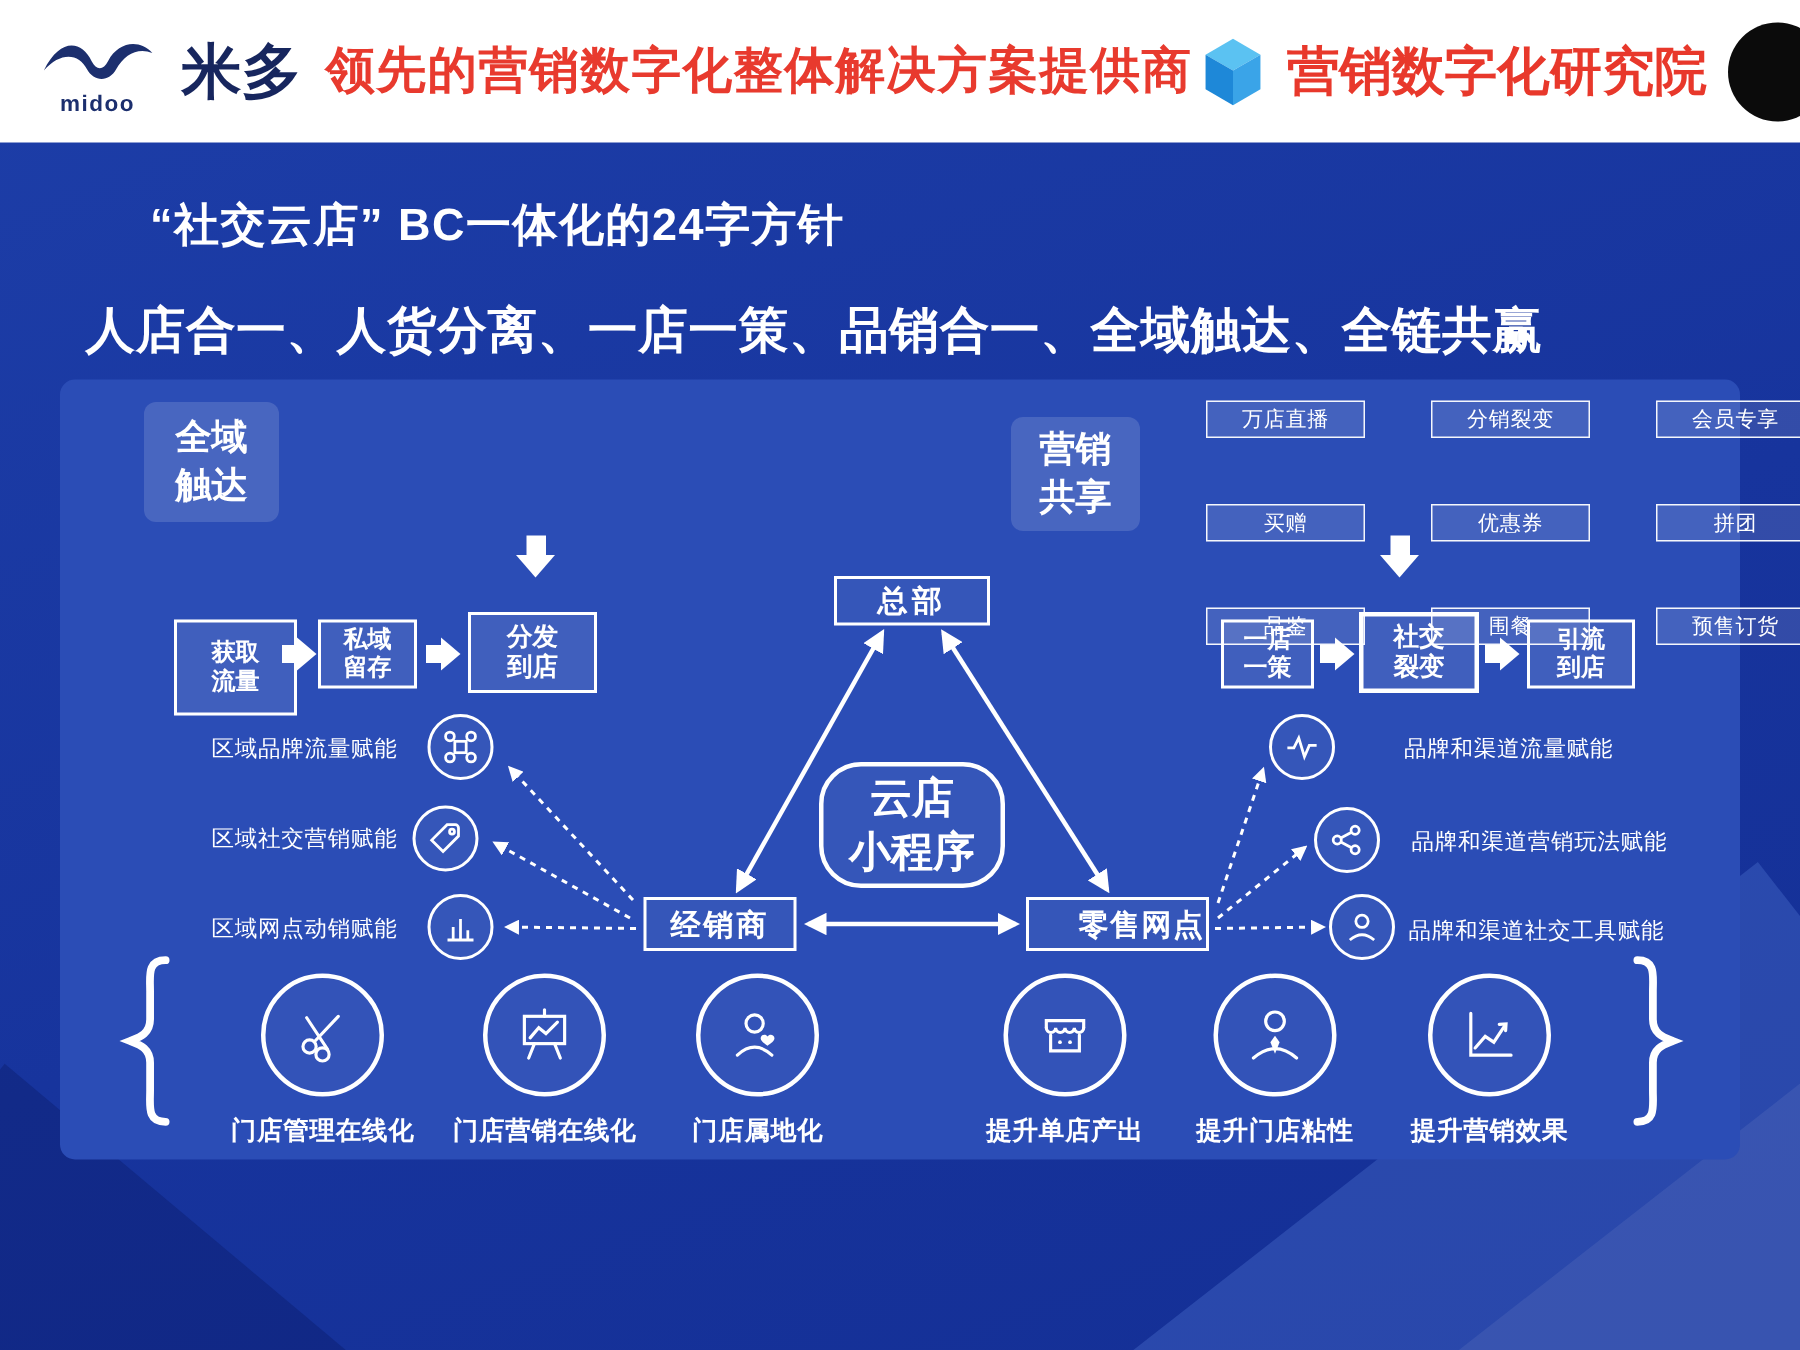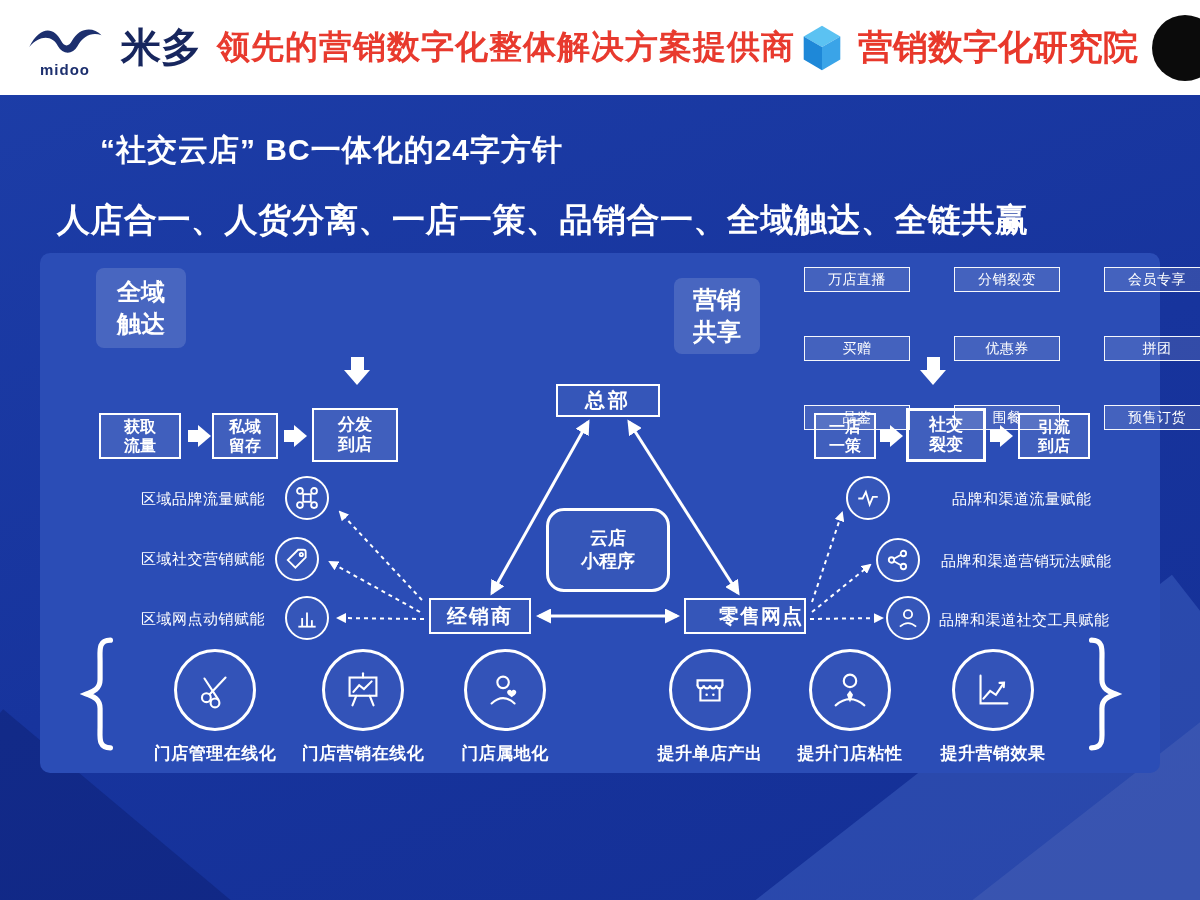--- a/index.html
+++ b/index.html
@@ -54,39 +54,39 @@
   .arrow-right .shaft { width:10px; height:12px; background:#fff; }
   .arrow-right .head { width:0; height:0; border-left:13px solid #fff; border-top:11px solid transparent; border-bottom:11px solid transparent; }
   .arr1 { left:188px; top:425px; }
   .arr2 { left:284px; top:425px; }
   .arr3 { left:880px; top:425px; }
   .arr4 { left:990px; top:425px; }
 
   .fbox { position:absolute; border:2px solid #fff; background:rgba(255,255,255,0.10);
           display:flex; align-items:center; justify-content:center; text-align:center;
           font-size:16px; font-weight:600; white-space:pre-line; line-height:1.2; z-index:2; }
-  .lf1 { left:99px; top:413px; width:82px; height:46px; }
+  .lf1 { left:116px; top:413px; width:82px; height:64px; }
   .lf2 { left:212px; top:413px; width:66px; height:46px; }
   .lf3 { left:312px; top:408px; width:86px; height:54px; font-size:17px; }
   .rf1 { left:814px; top:413px; width:62px; height:46px; }
   .rf2 { left:906px; top:408px; width:80px; height:54px; border-width:3px; font-size:17px; }
   .rf3 { left:1018px; top:413px; width:72px; height:46px; }
 
   .node { position:absolute; border:2px solid #fff; background:rgba(255,255,255,0.05);
           display:flex; align-items:center; justify-content:center; font-weight:700; text-align:center; z-index:3; }
   .node-hq { left:556px; top:384px; width:104px; height:33px; font-size:20px; letter-spacing:3px; }
-  .node-mp { left:546px; top:508px; width:124px; height:84px; border-radius:18px; border-width:3px; font-size:18px; white-space:pre-line; line-height:1.3; }
+  .node-mp { left:546px; top:508px; width:124px; height:84px; border-radius:28px; border-width:3px; font-size:28px; white-space:pre-line; line-height:1.3; }
   .node-dist { left:429px; top:598px; width:102px; height:36px; font-size:20px; letter-spacing:2px; }
   .node-retail { left:684px; top:598px; width:122px; height:36px; font-size:20px; letter-spacing:1px;padding-left:32px; }
 
   .svc-label { position:absolute; font-size:15px; font-weight:500; letter-spacing:0.5px; z-index:2; white-space:nowrap; }
   .sl-l1 { left:141px; top:490px; }
   .sl-l2 { left:141px; top:550px; }
   .sl-l3 { left:141px; top:610px; }
-  .sl-r1 { left:936px; top:490px;margin-left:16px; }
+  .sl-r1 { left:936px; top:490px; }
   .sl-r2 { left:941px; top:552px; }
   .sl-r3 { left:939px; top:611px; }
 
   .svc-icon { position:absolute; width:44px; height:44px; border:2px solid #fff; border-radius:50%;
               display:flex; align-items:center; justify-content:center; z-index:3; background:rgba(255,255,255,0.05); }
   .si-l1 { left:285px; top:476px; }
   .si-l2 { left:275px; top:537px; }
   .si-l3 { left:285px; top:596px; }
   .si-r1 { left:846px; top:476px; }
   .si-r2 { left:876px; top:538px; }

